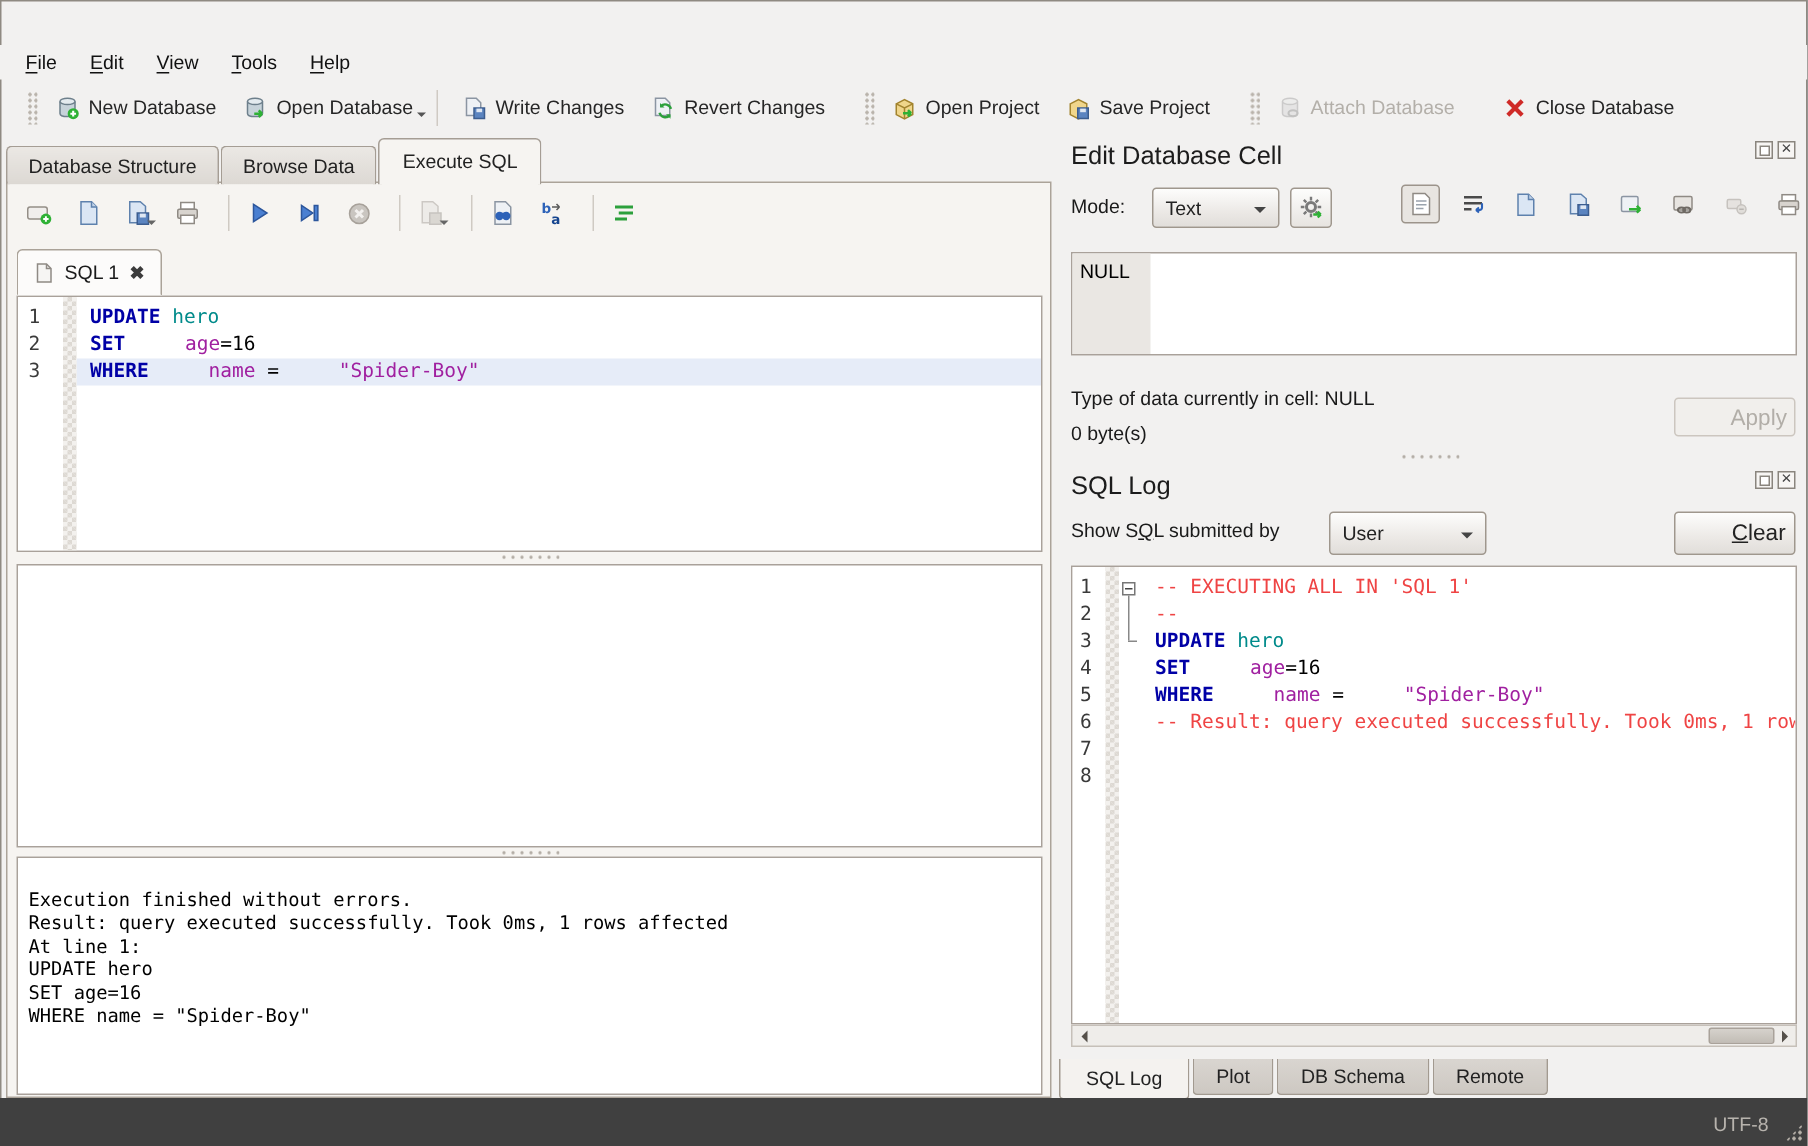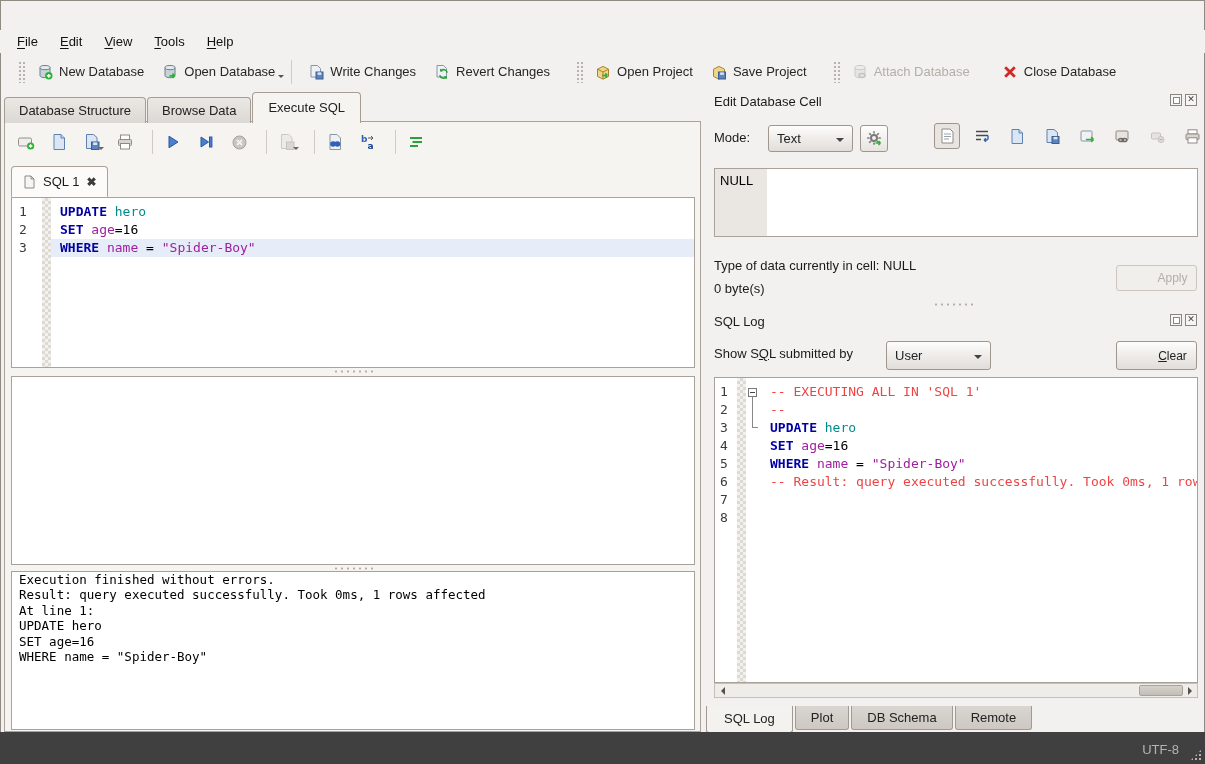--- a/index.html
+++ b/index.html
@@ -70,47 +70,47 @@
   .gutter div { padding-left:7px; height:18px; }
   .checker { width:9px;
     background-image:linear-gradient(45deg,#ddd9d3 25%,transparent 25%,transparent 75%,#ddd9d3 75%),
       linear-gradient(45deg,#ddd9d3 25%,transparent 25%,transparent 75%,#ddd9d3 75%);
     background-size:6px 6px; background-position:0 0,3px 3px; background-color:#f3f1ee; }
   .codearea { flex:1; padding-top:5px; font:13px/18px "DejaVu Sans Mono",monospace; overflow:hidden; }
   .code-line { height:18px; white-space:pre; padding-left:9px; }
   .code-line.current { background:#e6ecf8; }
   .tok-kw { color:#0000a6; font-weight:bold; }
   .tok-tbl { color:#008b8b; }
-  .tok-id { color:#a020a0; }
+  .tok-id { color:#a020a0;margin-left:32px; }
   .tok-com { color:#ef4444; }
   .tok-pl { color:#000; }
   .hsplit { position:absolute; left:50%; transform:translateX(-50%); width:40px; height:5px;
     background:radial-gradient(circle,#b3ada5 1px,transparent 1.2px); background-size:6px 5px; }
   .grid-box { position:absolute; left:6px; top:254px; width:684px; height:189px;
     background:#fff; border:1px solid #a9a19a; }
   .msg-box { position:absolute; left:6px; top:449px; width:684px; height:159px;
-    background:#fff; border:1px solid #a9a19a; padding:0 7px;
+    background:#fff; border:1px solid #a9a19a; padding:20px 7px;
     font:12.5px/15.4px "DejaVu Sans Mono",monospace; white-space:pre; color:#000; overflow:hidden; }
   
   .dock { position:absolute; left:706px; top:92px; width:493px; height:640px; }
-  .dock-title { position:absolute; left:8px; font-size:13px; color:#1c1c1c; }
+  .dock-title { position:absolute; left:8px; font-size:17px; color:#1c1c1c; }
   .dock-icons { position:absolute; right:2px; display:flex; gap:3px; }
   .sq-icon { width:12px; height:12px; border:1px solid #8a857e; position:relative; background:#f7f5f3; }
   .sq-icon.float::before { content:""; position:absolute; left:2px; top:2px; width:5px; height:5px;
     border:1px solid #8a857e; background:#fff; }
   .sq-icon.xx::before { content:"\2715"; position:absolute; left:0; top:-1px; width:100%; height:100%;
     font-size:9px; color:#444; display:flex; align-items:center; justify-content:center; }
   .mode-label { position:absolute; left:8px; top:38px; font-size:13px; }
   .select { position:absolute; height:27px; background:linear-gradient(#fdfdfc,#ece9e6 60%,#e1deda);
     border:1px solid #9f978d; border-radius:3px; font-size:13px; display:flex; align-items:center;
     padding:0 8px; color:#222; }
   .select .sel-caret { position:absolute; right:8px; top:12px; width:0; height:0;
     border:4px solid transparent; border-top-color:#444; }
   .pushbtn { position:absolute; height:27px; background:linear-gradient(#fdfdfc,#ece9e6 60%,#e1deda);
-    border:1px solid #9f978d; border-radius:3px; font-size:12px; display:flex; align-items:center;
+    border:1px solid #9f978d; border-radius:3px; font-size:15px; display:flex; align-items:center;
     justify-content:center; color:#222;padding-left:32px; }
   .pushbtn.disabled { background:#f1efec; border-color:#ccc6bf; color:#b2aea8; }
   .gear-btn { position:absolute; left:154px; top:33px; width:28px; height:27px;
     background:linear-gradient(#fdfdfc,#e7e4e0); border:1px solid #9f978d; border-radius:3px;
     display:flex; align-items:center; justify-content:center; }
   .cell-icons { position:absolute; left:228px; top:31px; display:flex; align-items:center; gap:9px; }
   .cicon { width:26px; height:26px; display:flex; align-items:center; justify-content:center; position:relative; }
   .cicon.pressed { border:1px solid #9c948b; background:#e8e5e1; border-radius:3px; }
   .cell-box { position:absolute; left:8px; top:76px; width:484px; height:69px;
     background:#fff; border:1px solid #a9a19a; }

